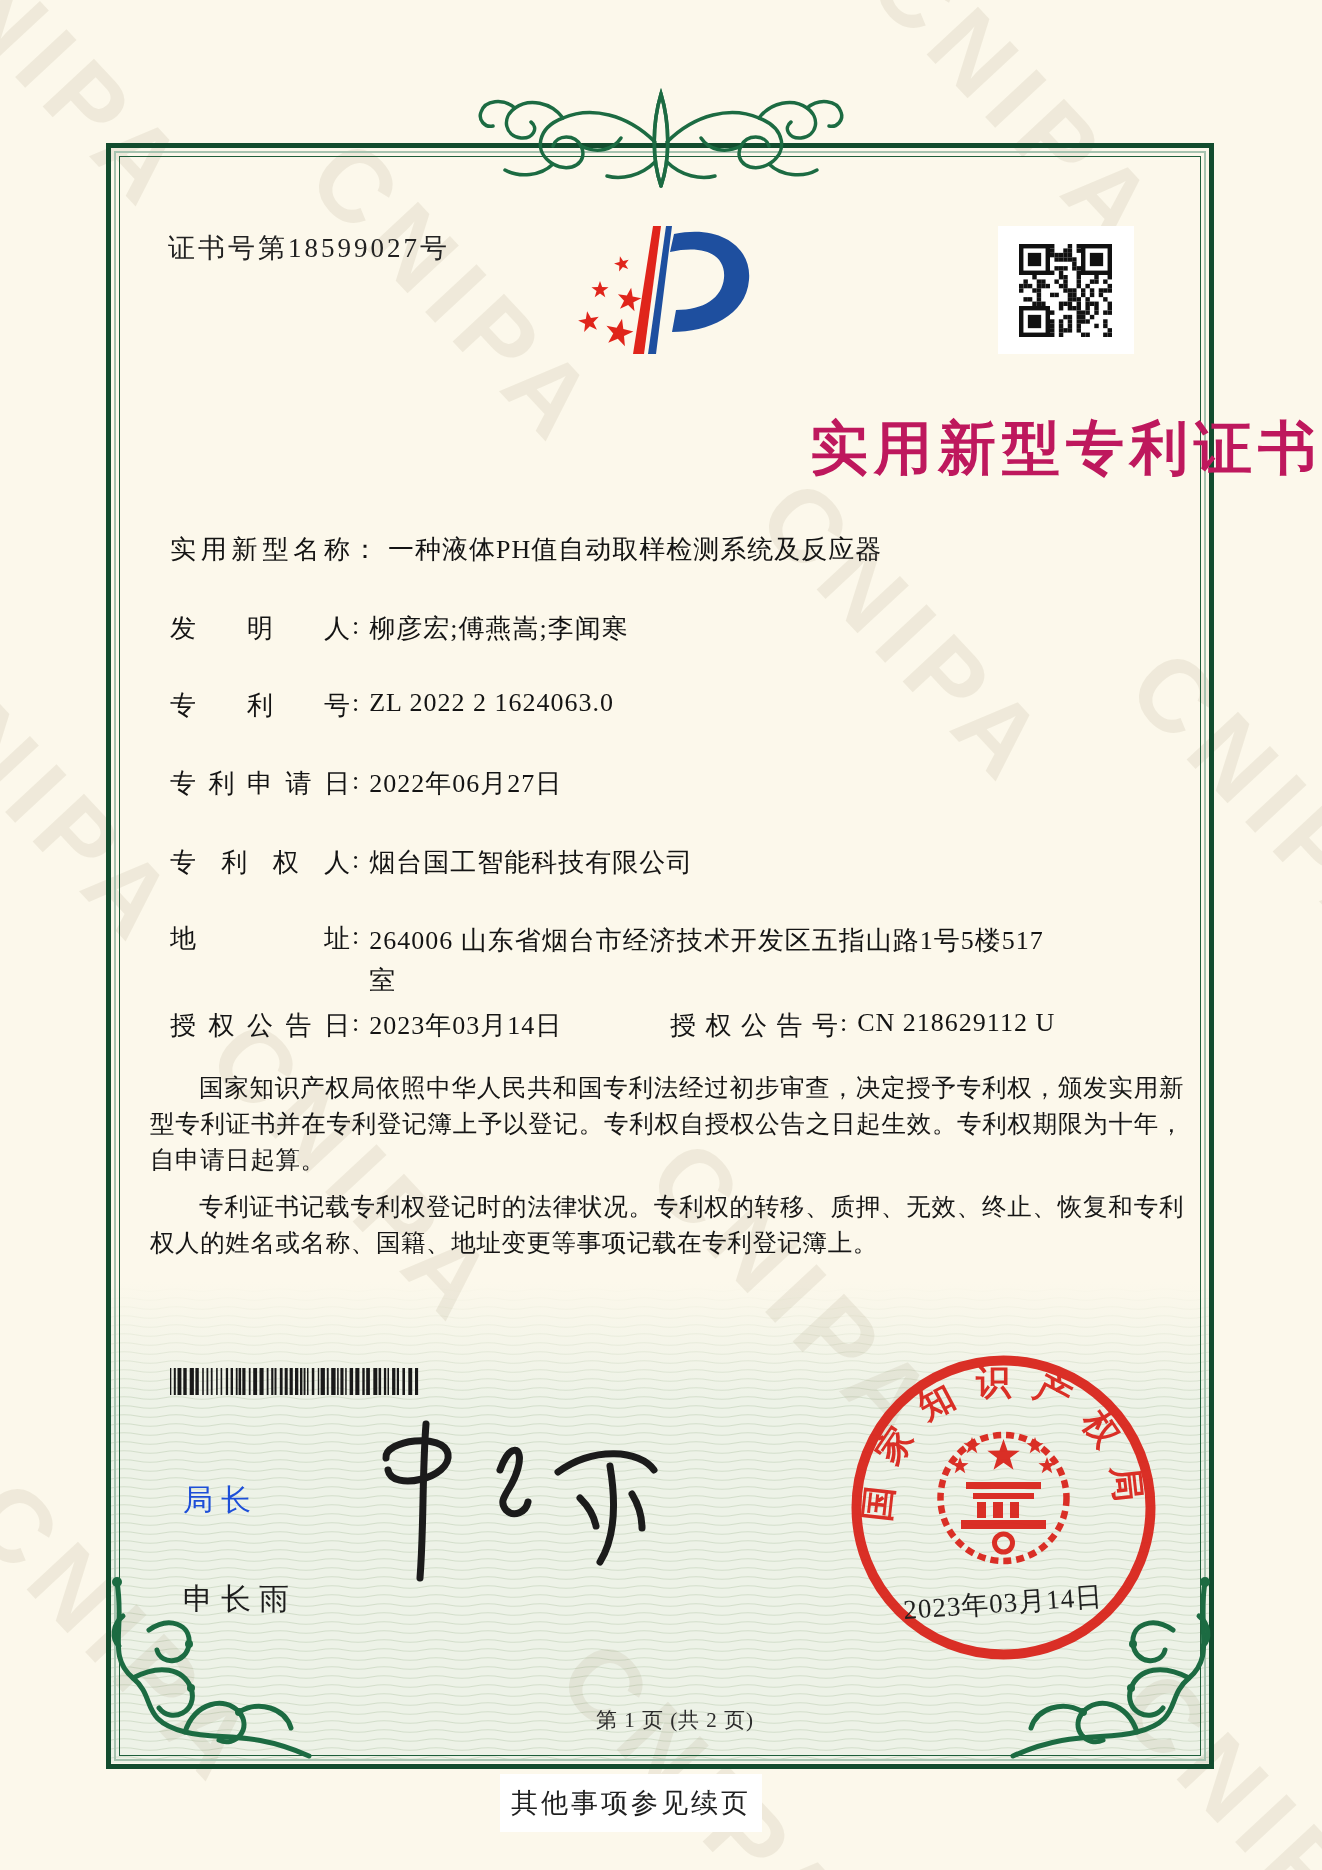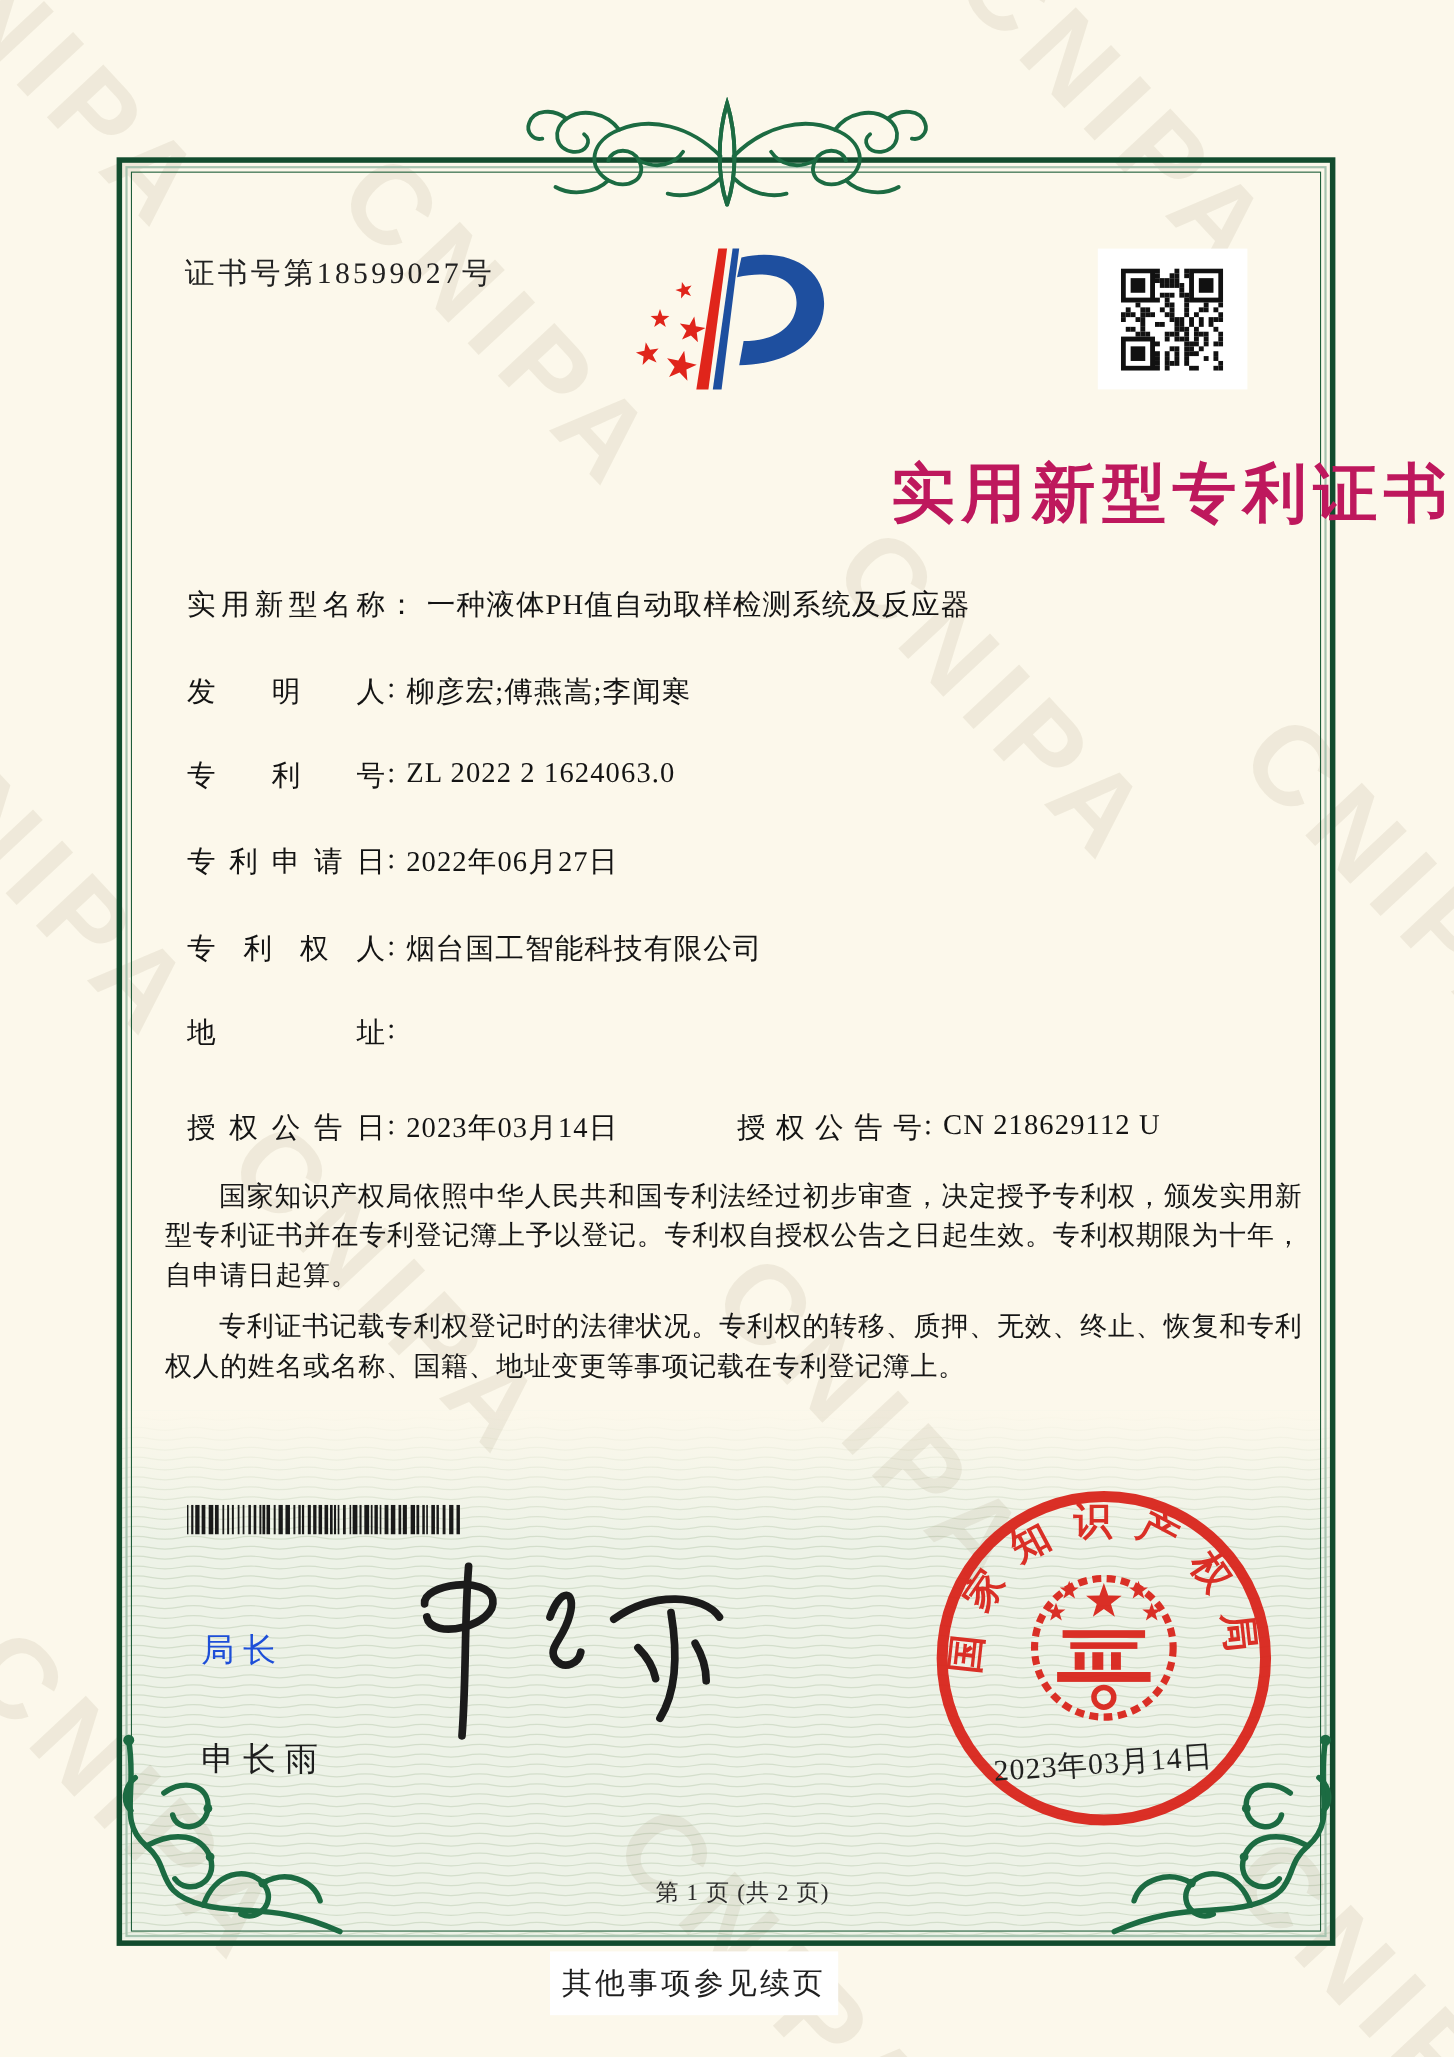--- a/index.html
+++ b/index.html
@@ -358,21 +358,21 @@
 <div class="frow" style="top:688px">
   <span class="flabel">专利号</span><span class="fcolon">:</span><span class="fvalue">ZL 2022 2 1624063.0</span>
 </div>
 <div class="frow" style="top:766px">
   <span class="flabel">专利申请日</span><span class="fcolon">:</span><span class="fvalue">2022年06月27日</span>
 </div>
 <div class="frow" style="top:845px">
   <span class="flabel">专利权人</span><span class="fcolon">:</span><span class="fvalue">烟台国工智能科技有限公司</span>
 </div>
 <div class="frow" style="top:921px">
-  <span class="flabel">地址</span><span class="fcolon">:</span>
+  <span class="flabel">地址</span><span class="fcolon">:</span><span class="fvalue-block"><div>264006 山东省烟台市经济技术开发区五指山路1号5楼517</div><div>室</div></span>
 </div>
 <div class="frow" style="top:1008px">
   <span class="flabel">授权公告日</span><span class="fcolon">:</span><span class="fvalue">2023年03月14日</span>
   <span class="gazette">
     <span class="glabel">授权公告号</span><span class="fcolon">:</span><span class="fvalue">CN 218629112 U</span>
   </span>
 </div>
 
 <div class="legal">
   <p>国家知识产权局依照中华人民共和国专利法经过初步审查，决定授予专利权，颁发实用新型专利证书并在专利登记簿上予以登记。专利权自授权公告之日起生效。专利权期限为十年，自申请日起算。</p>

